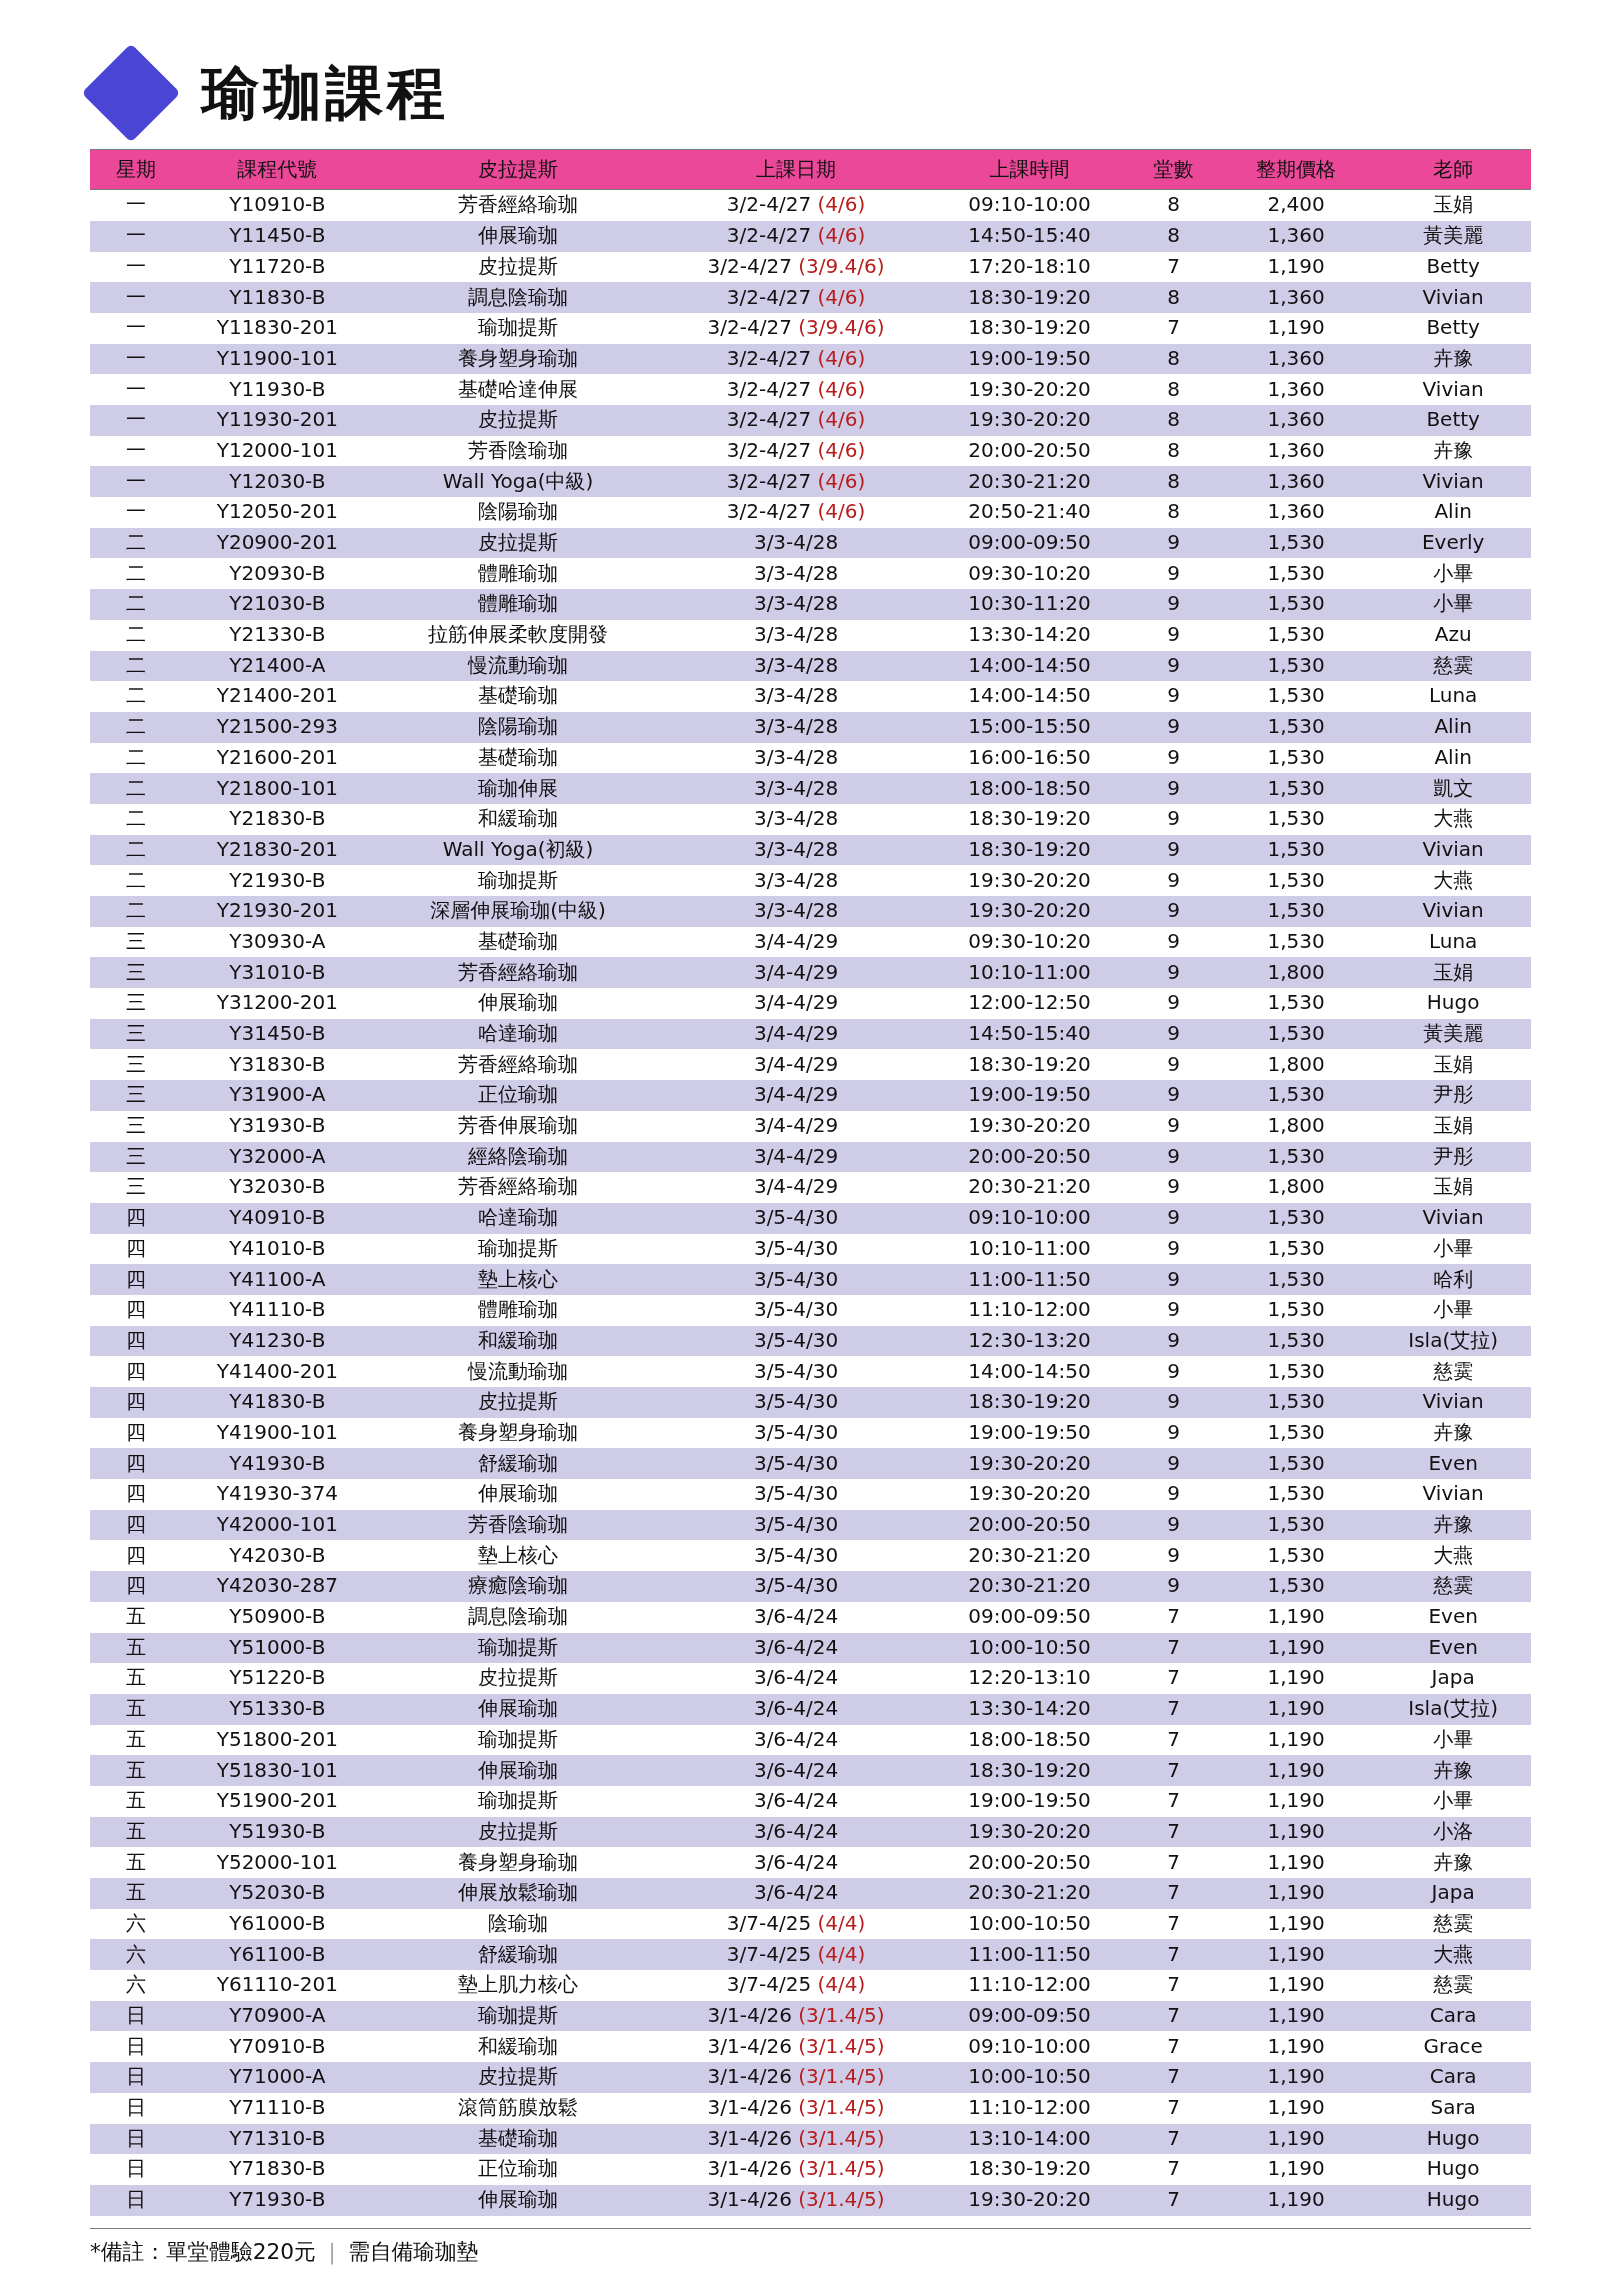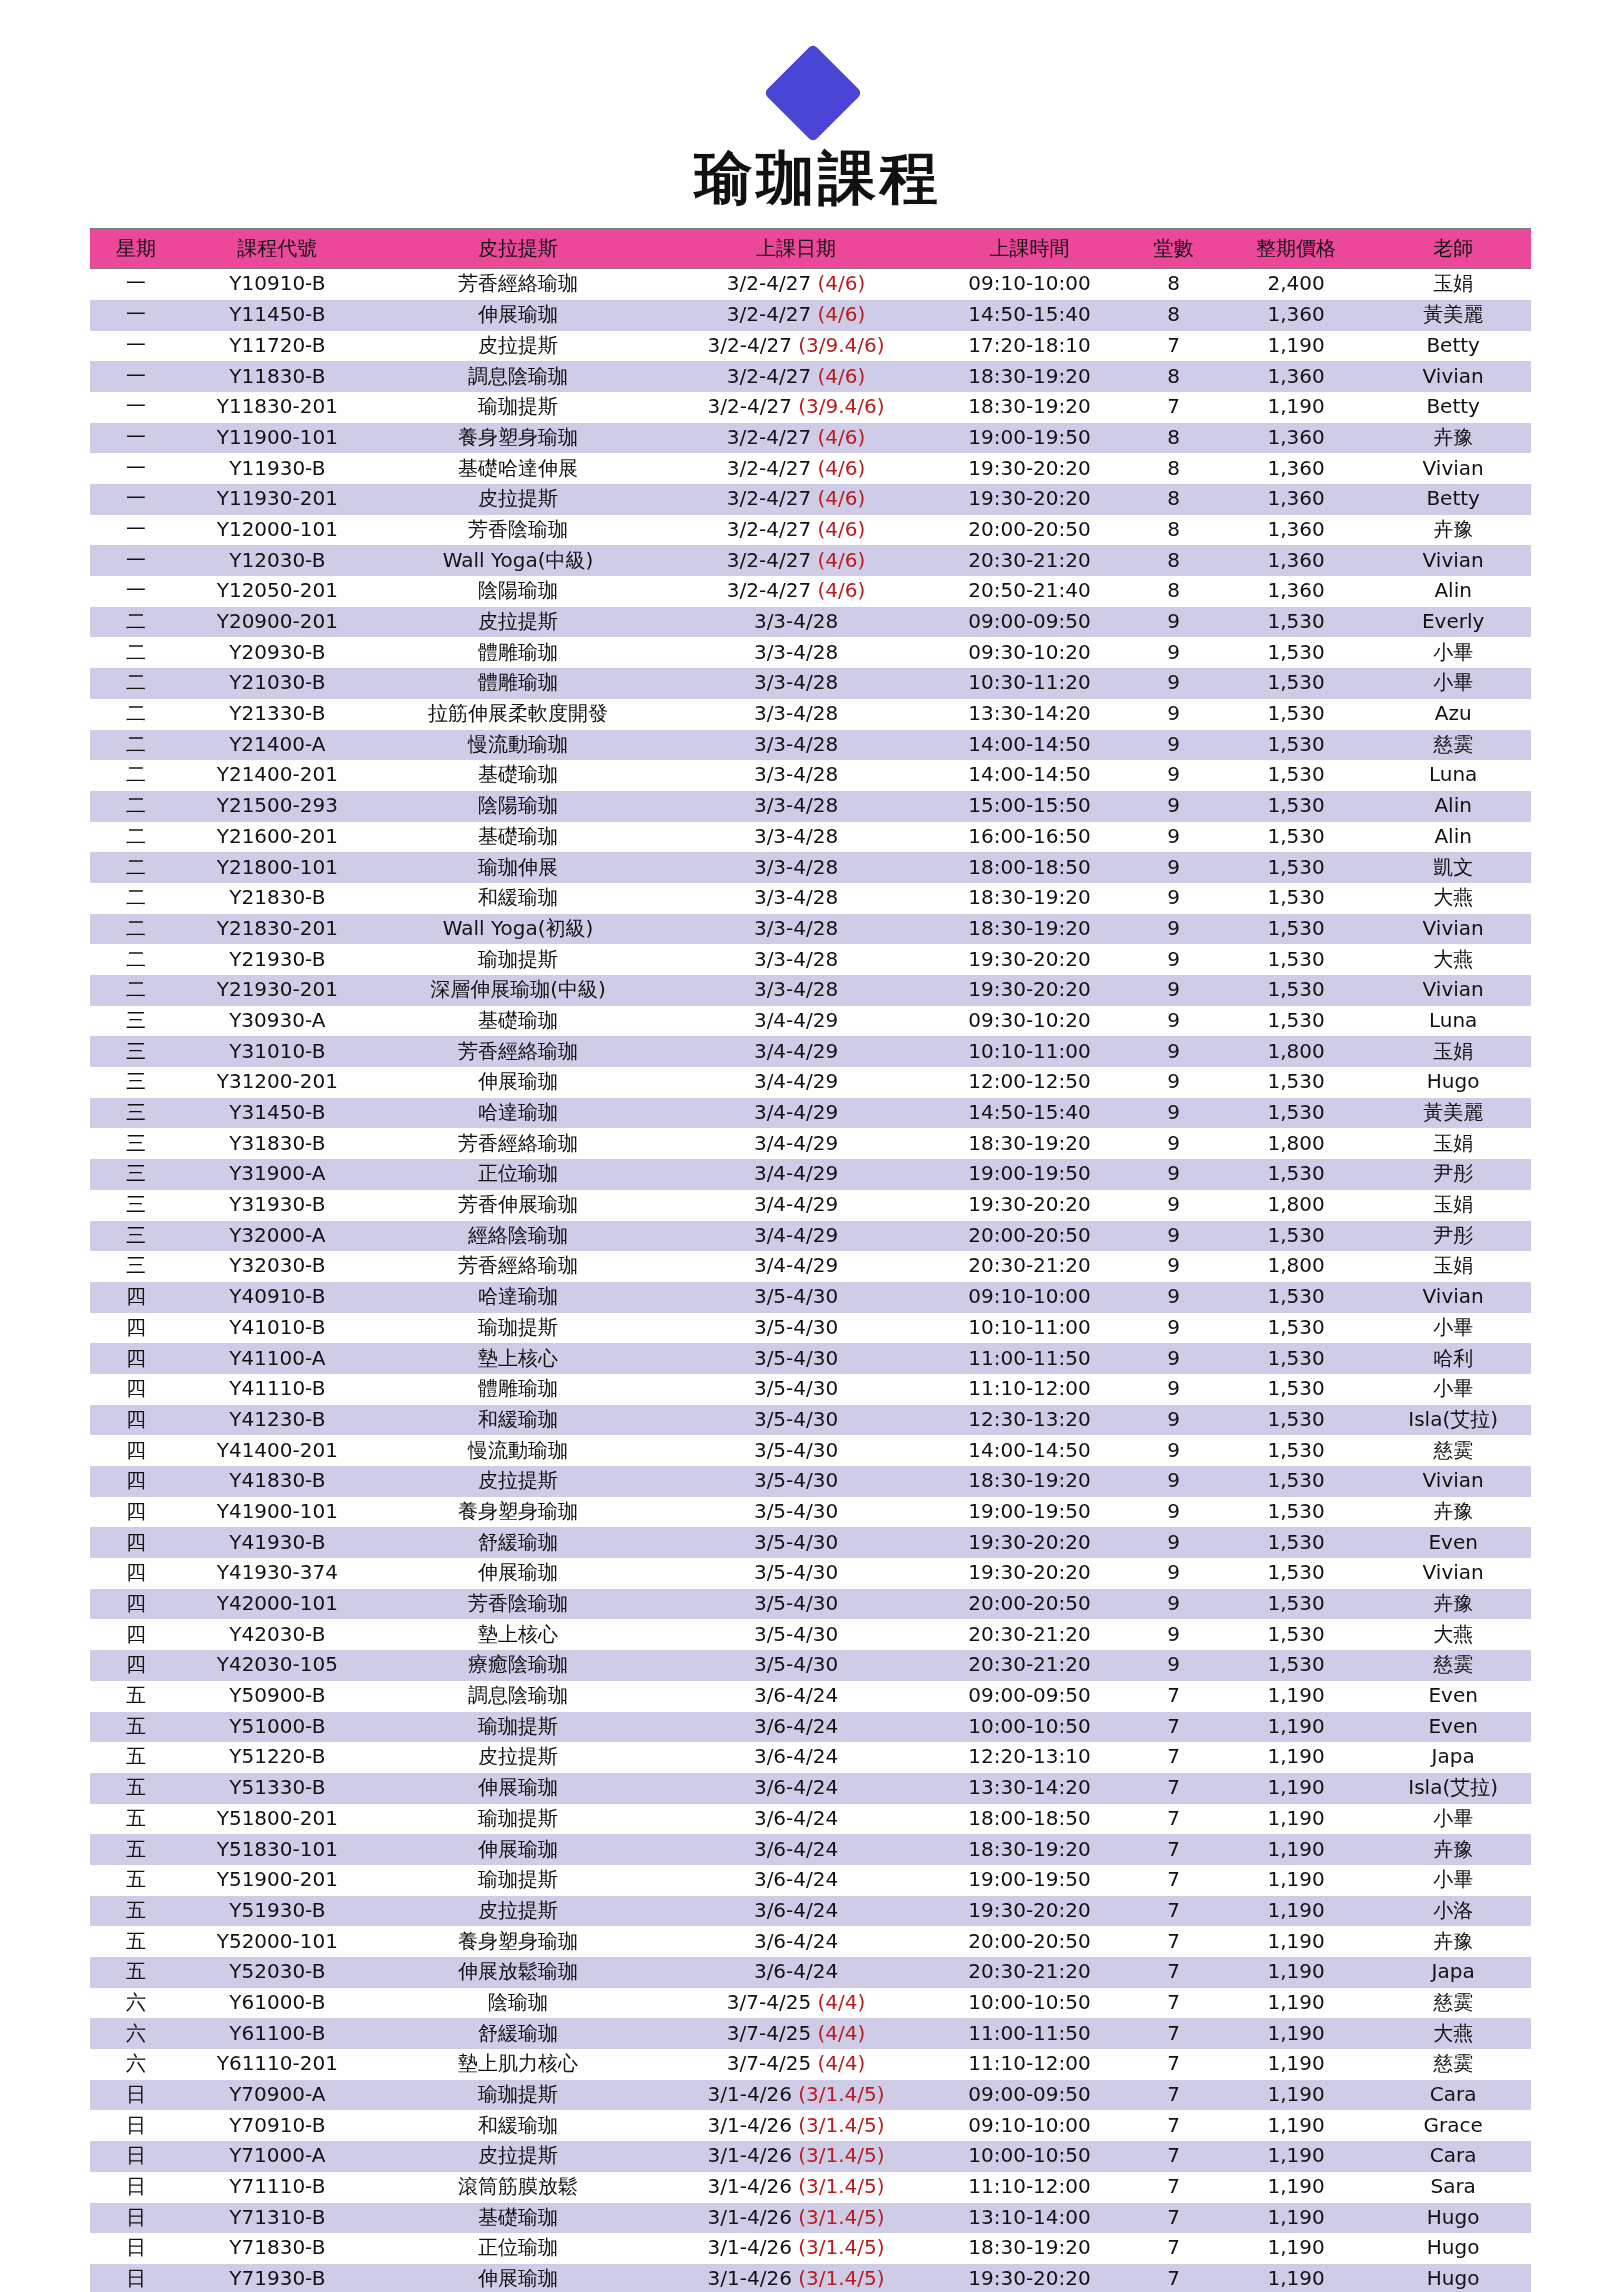--- a/index.html
+++ b/index.html
@@ -18,21 +18,20 @@
     box-sizing: border-box;
     width: 1621px;
     height: 2293px;
     padding: 58px 90px 0 90px;
   }
   .header {
     display: flex;
     align-items: center;
     gap: 21px;
     margin-bottom: 21px;
-    flex-direction: column;
   }
   .diamond {
     width: 70px;
     height: 70px;
     background: #4b45d6;
     transform: rotate(45deg);
     border-radius: 5.6px;
     flex: none;
     margin-left: 5.6px;
   }
@@ -578,21 +577,21 @@
           <td class="code">Y42030-B</td>
           <td>墊上核心</td>
           <td><span>3/5-4/30</span></td>
           <td class="time">20:30-21:20</td>
           <td class="count">9</td>
           <td class="price">1,530</td>
           <td>大燕</td>
         </tr>
         <tr class="alt">
           <td>四</td>
-          <td class="code">Y42030-105</td>
+          <td class="code">Y42030-287</td>
           <td>療癒陰瑜珈</td>
           <td><span>3/5-4/30</span></td>
           <td class="time">20:30-21:20</td>
           <td class="count">9</td>
           <td class="price">1,530</td>
           <td>慈霙</td>
         </tr>
         <tr class="plain">
           <td>五</td>
           <td class="code">Y50900-B</td>

